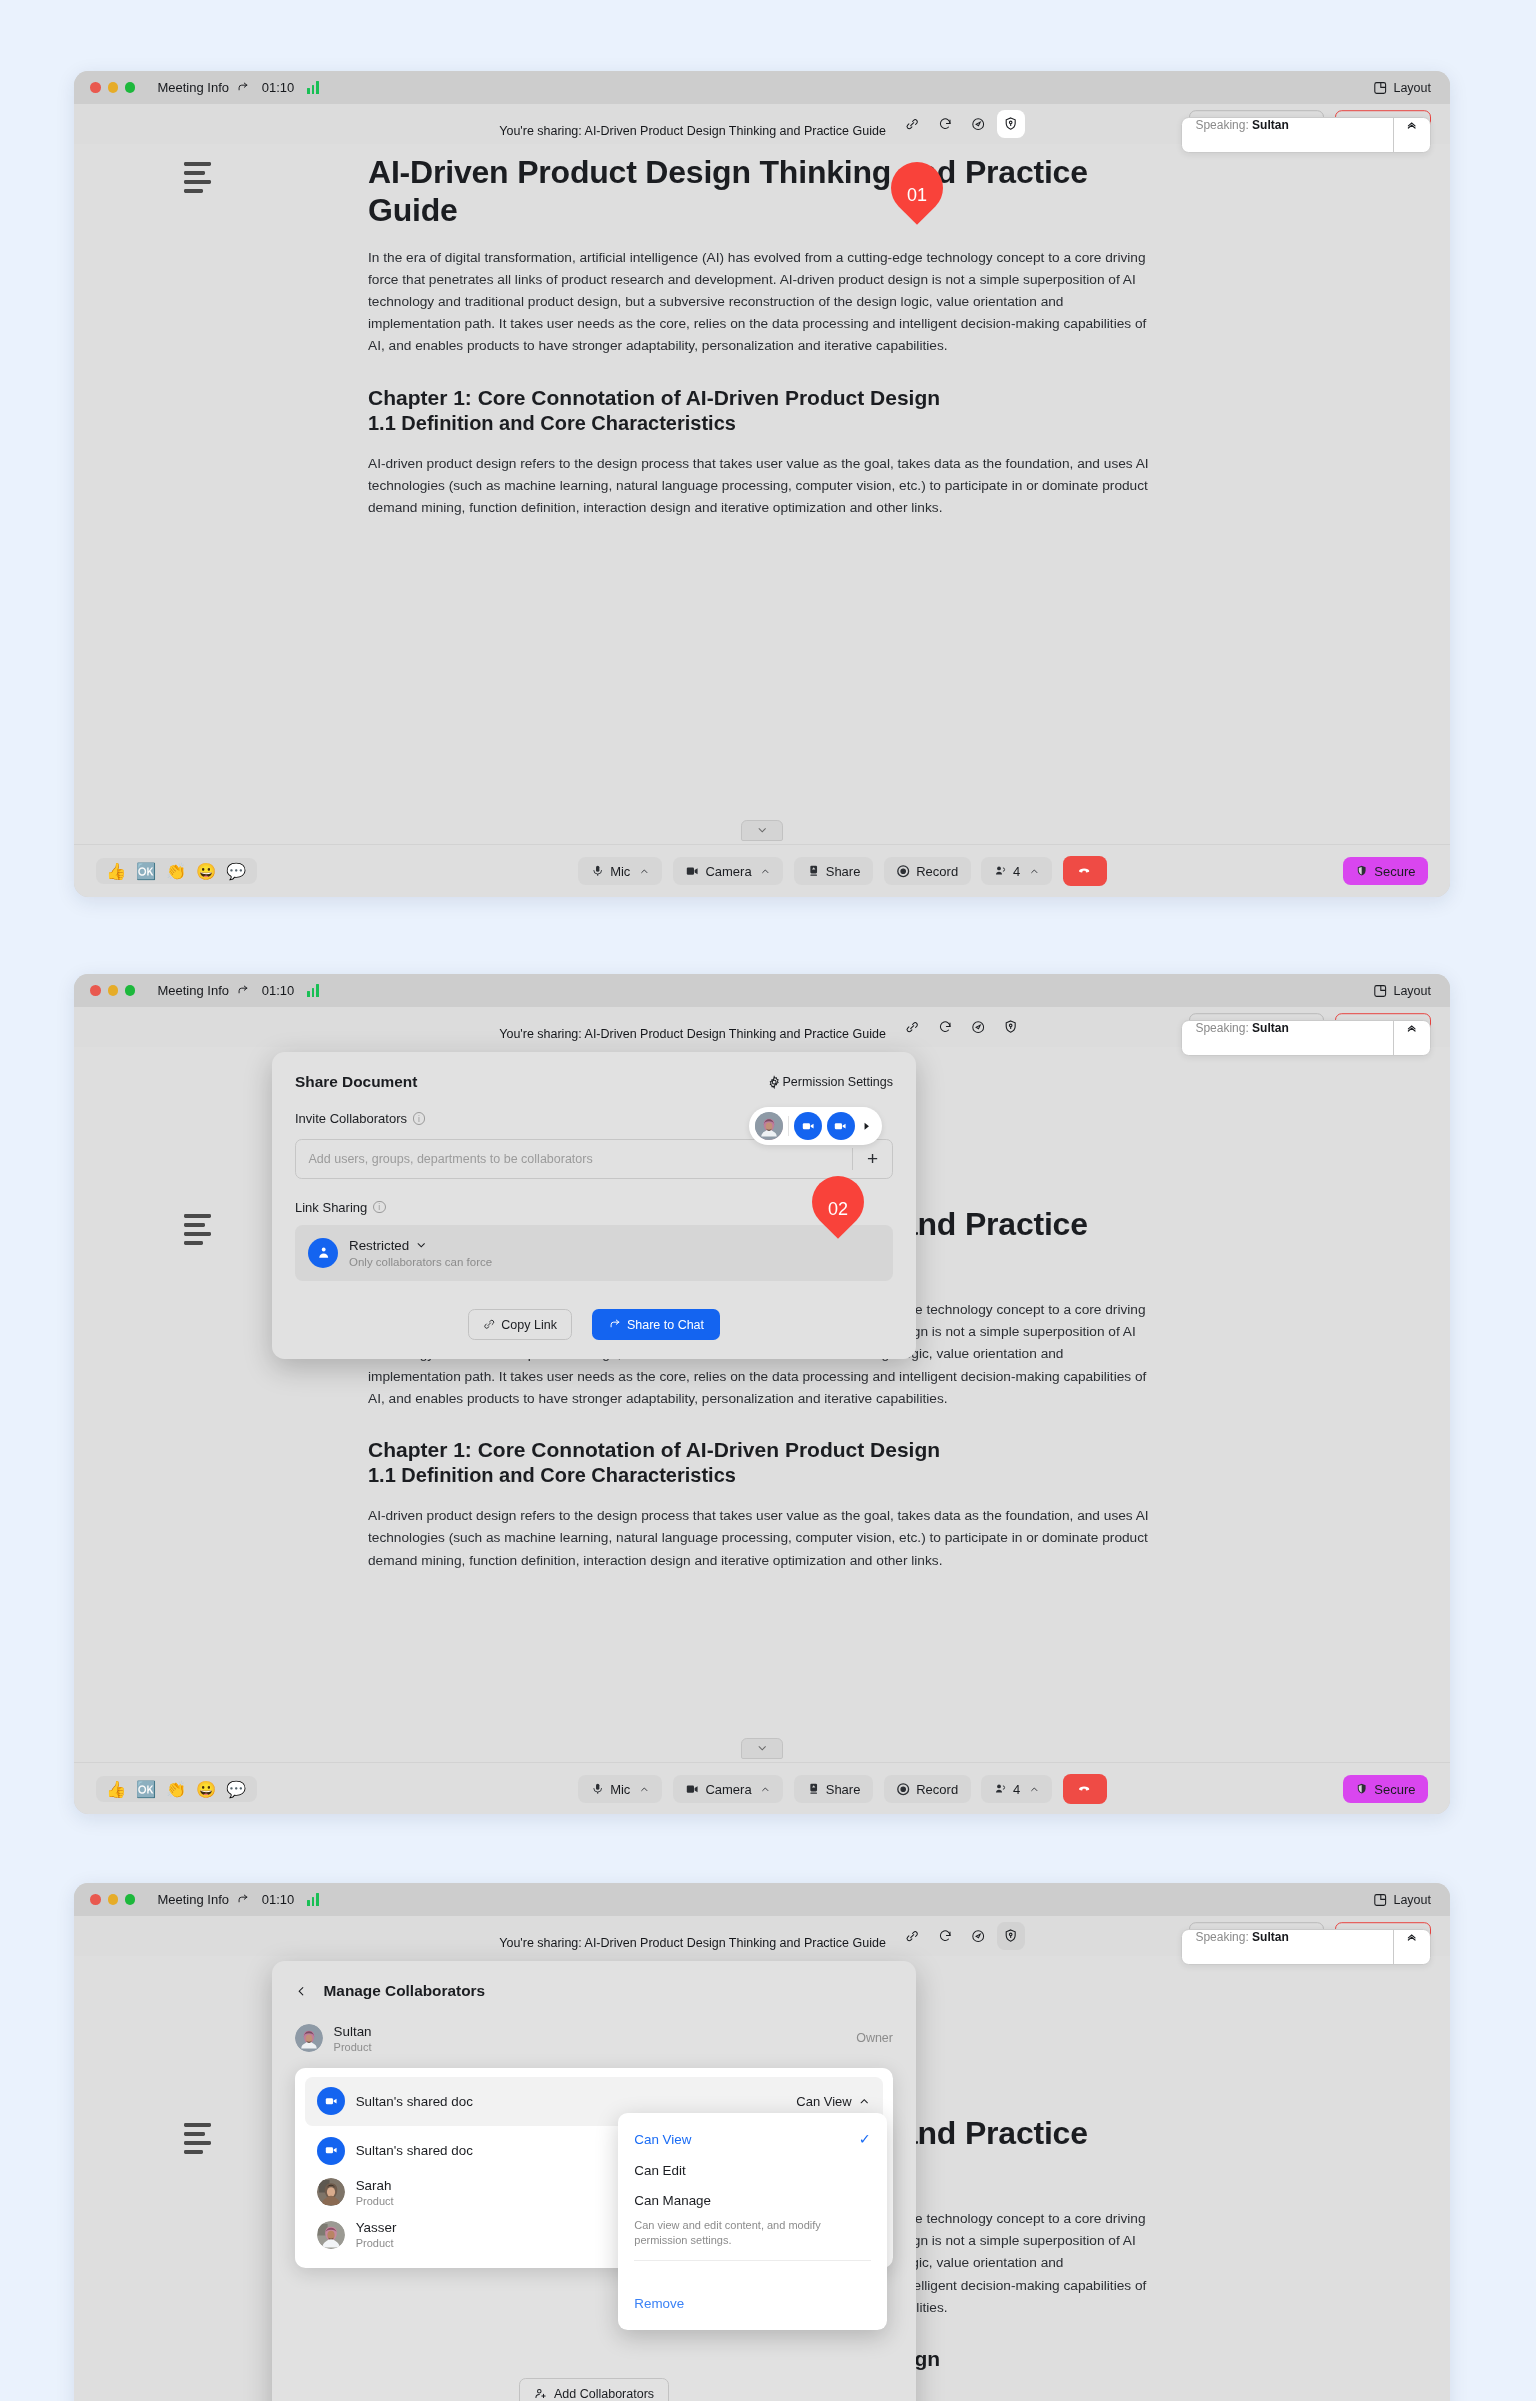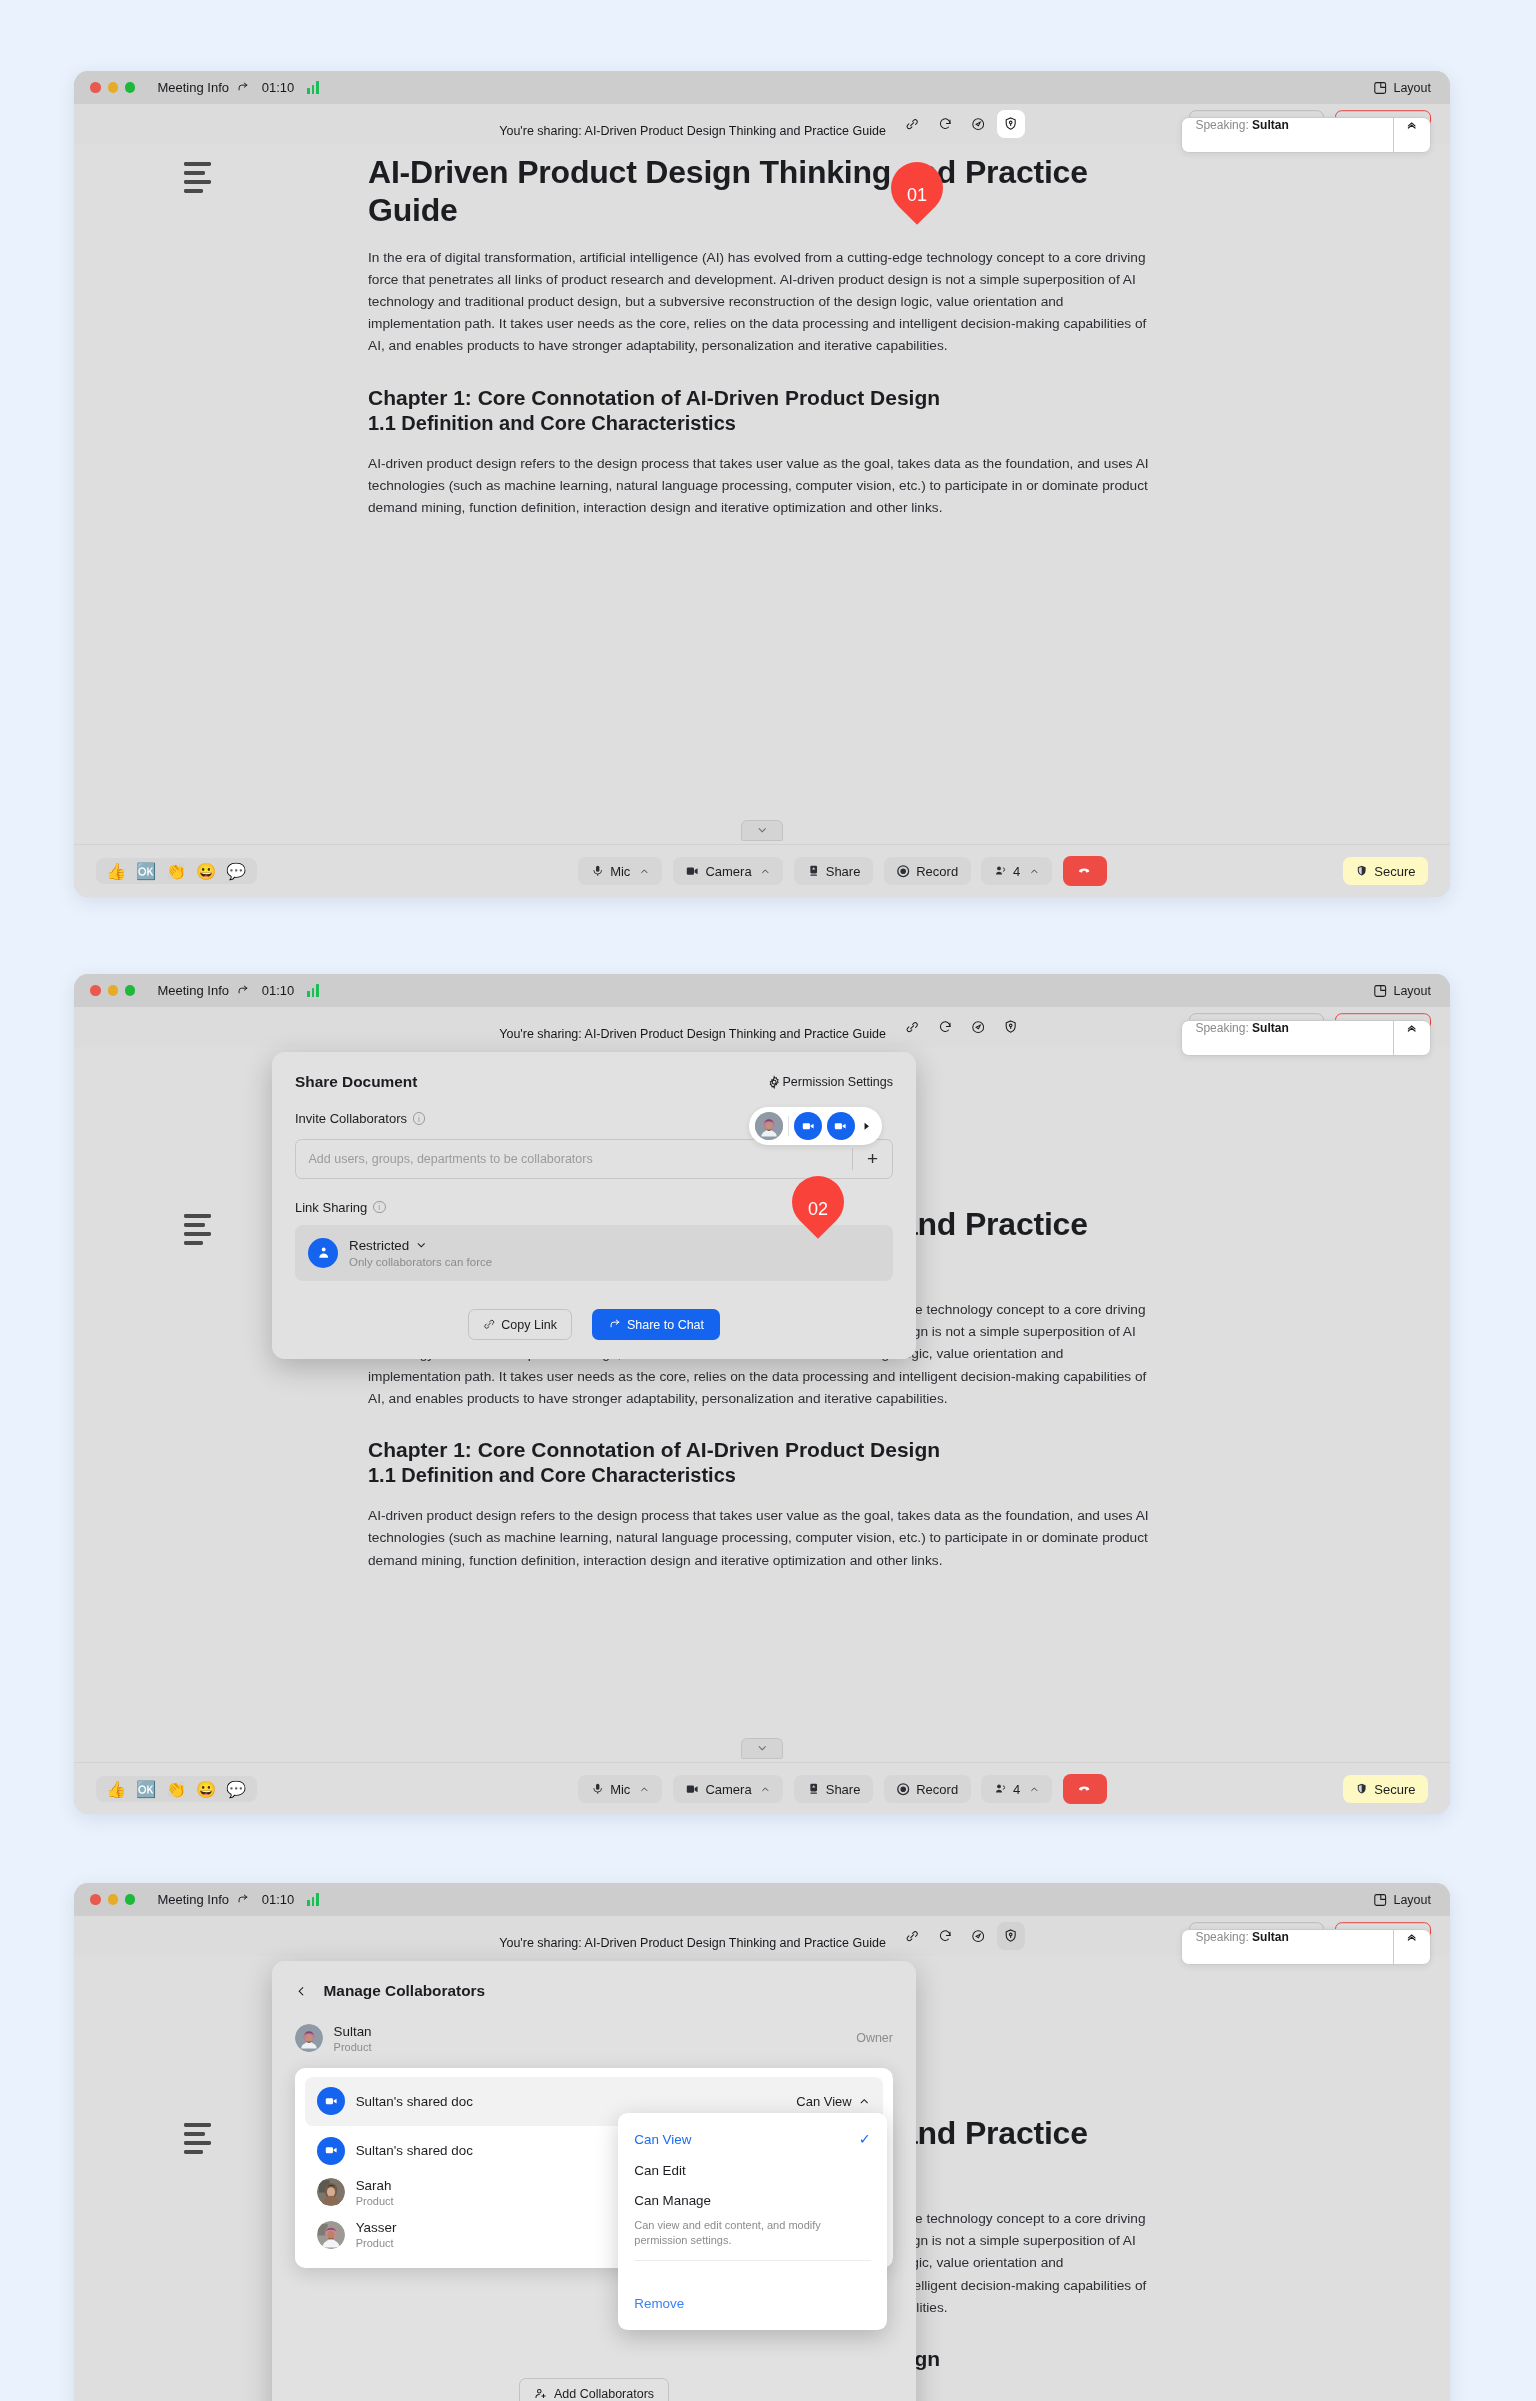--- a/index.html
+++ b/index.html
@@ -140,21 +140,21 @@
     white-space: nowrap;
   }
   .ctrl .chev { margin-left: 2.9px; }
   .hangup {
     background: #ef4b45; border-radius: 7.7px;
     width: 44px; height: 30px;
     display: flex; align-items: center; justify-content: center;
   }
   .secure {
     display: flex; align-items: center; gap: 5.8px;
-    background: #fef9c3; border-radius: 7.7px;
+    background: #d946ef; border-radius: 7.7px;
     padding: 6.7px 12.5px; font-size: 13px; color: #1b1d21;
     position: absolute; right: 22px;
   }
 
   
   .pin {
     position: absolute;
     width: 52px; height: 56px;
     z-index: 60;
     display: flex; align-items: flex-end; justify-content: center;
@@ -725,21 +725,21 @@
           <svg width="12.5" height="12.5" viewBox="0 0 24 24" fill="none" stroke="#fff" stroke-width="1.9" stroke-linecap="round" stroke-linejoin="round">
               <path d="M14 4l5 4-5 4"></path>
               <path d="M19 8H9a5 5 0 0 0-5 5v4"></path>
             </svg>
           <span>Share to Chat</span>
         </button>
       </div>
     </div>
   </div>
 
-  <div class="pin" style="left:792px;top:1172px;">
+  <div class="pin" style="left:812px;top:1172px;">
     <div class="bub2"></div>
     <div class="num">02</div>
   </div>
 
   <div class="window" style="top:1883px;height:843px;">
     <div class="titlebar">
       <div class="traffic">
         <span class="dot r"></span>
         <span class="dot y"></span>
         <span class="dot g"></span>

